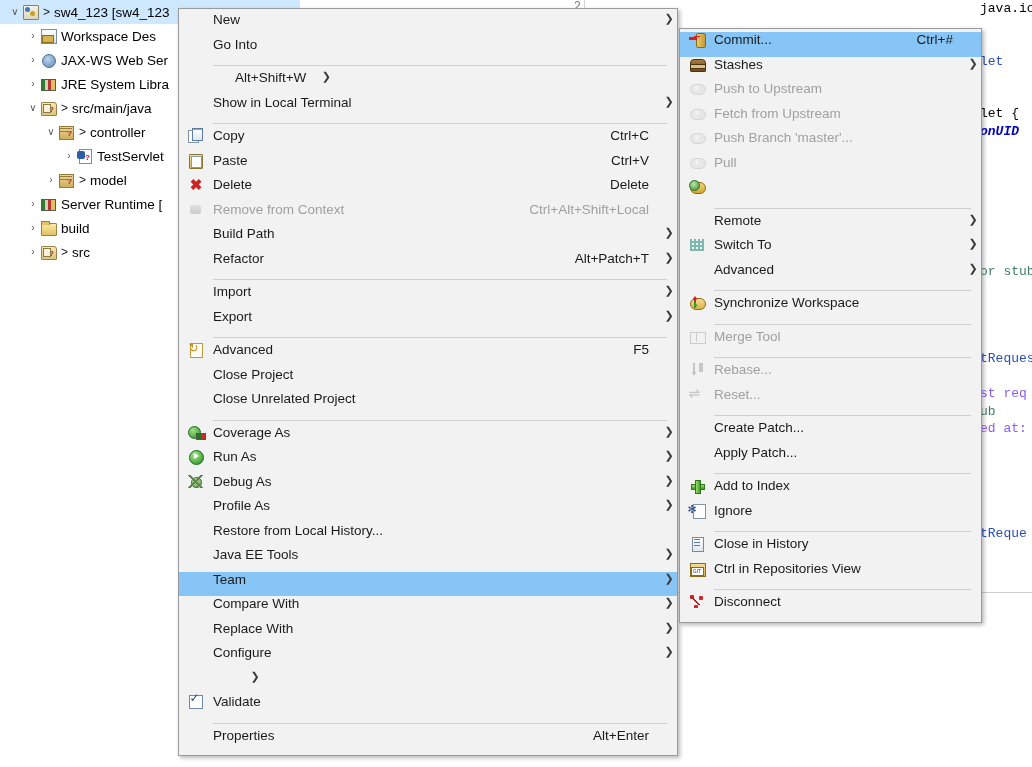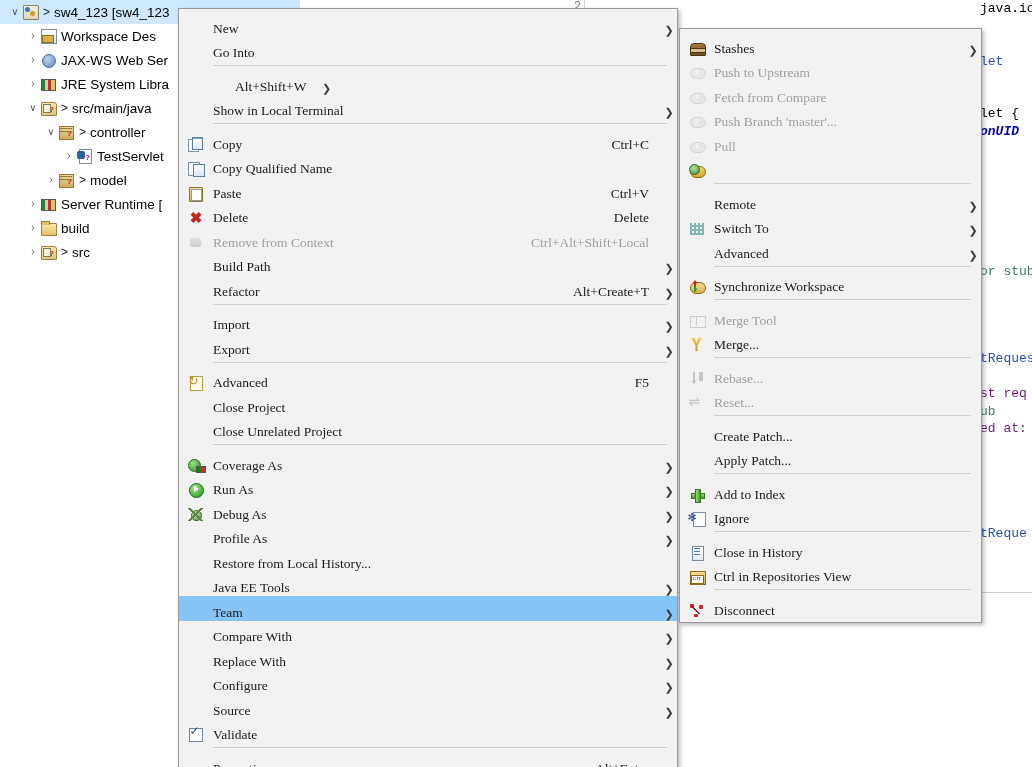--- a/index.html
+++ b/index.html
@@ -79,21 +79,21 @@
   }
   .code {
     position: absolute; left: 680px; top: 0; width: 352px; height: 592px;
     font-family: "Liberation Mono", monospace;
     font-size: 13px; line-height: 17.5px; white-space: pre; color: #000;
     overflow: hidden;
   }
   .code .line { height: 17.5px; }
   .typ { color: #2a4fb8; }
   .cmt { color: #3f7f5f; }
-  .str { color: #701a75; }
+  .str { color: #8b5cf6; }
   .fld { color: #0000c0; font-weight: bold; font-style: italic; }
 
   
   .bottom-panel {
     position: absolute; left: 300px; top: 592px; right: 0; bottom: 0;
     background: #ffffff; border-top: 1px solid #cfcfcf;
   }
   .tabstrip {
     position: absolute; left: 0; top: 0; right: 0; height: 25px;
     display: flex; align-items: center;
@@ -129,22 +129,22 @@
   .menu {
     position: absolute;
     background: #f2f2f2;
     border: 1px solid #9a9a9a;
     box-shadow: 2px 2px 4px rgba(0,0,0,0.28);
     padding: 3px 0;
     font-size: 13.5px;
     z-index: 50;
   }
   .mi {
-    position: relative; display: flex; align-items: flex-end;
-    height: 24.5px; padding: 0 0 0 0; white-space: nowrap; font-family: Liberation Serif, serif;
+    position: relative; display: flex; align-items: flex-start;
+    height: 24.5px; padding: 0 0 0 0; white-space: nowrap;
   }
   .mi.sel { background: #86c5f5; }
   .mi.disabled .mlabel, .mi.disabled .maccel { color: #a0a0a0; }
   .mgutter { width: 34px; flex: 0 0 34px; display:flex; align-items:center; justify-content:center; }
   .mlabel { flex: 1 1 auto; color: #1a1a1a; }
   .maccel { color: #1a1a1a; padding-left: 22px; padding-right: 12px; }
   .marrow { width: 16px; flex: 0 0 16px; text-align: center; color: #3a3a3a; font-size: 11px; }
   .msep { height: 1px; background: #d0d0d0; margin: 4px 10px 4px 34px; }
   .mi-icon { width: 17px; height: 16px; position: relative; display: inline-block; }
   .mi.disabled .mi-icon { opacity: 0.42; filter: grayscale(1); }
@@ -370,28 +370,20 @@
       <div class="mi">
         <span class="mgutter">
           <span class="mi-icon g-copy"></span>
         </span>
         <span class="mlabel">Copy</span>
         <span class="maccel">Ctrl+C</span>
         <span class="marrow"></span>
       </div>
       <div class="mi">
         <span class="mgutter">
-          <span class="mi-icon g-copyqn"></span>
-        </span>
-        <span class="mlabel">Copy Qualified Name</span>
-        <span class="maccel"></span>
-        <span class="marrow"></span>
-      </div>
-      <div class="mi">
-        <span class="mgutter">
           <span class="mi-icon g-paste"></span>
         </span>
         <span class="mlabel">Paste</span>
         <span class="maccel">Ctrl+V</span>
         <span class="marrow"></span>
       </div>
       <div class="mi">
         <span class="mgutter">
           <span class="mi-icon g-delete">✖</span>
         </span>
@@ -409,21 +401,21 @@
       </div>
       <div class="mi">
         <span class="mgutter"></span>
         <span class="mlabel">Build Path</span>
         <span class="maccel"></span>
         <span class="marrow">❯</span>
       </div>
       <div class="mi">
         <span class="mgutter"></span>
         <span class="mlabel">Refactor</span>
-        <span class="maccel">Alt+Create+T</span>
+        <span class="maccel">Alt+Patch+T</span>
         <span class="marrow">❯</span>
       </div>
       <div class="msep"></div>
       <div class="mi">
         <span class="mgutter"></span>
         <span class="mlabel">Import</span>
         <span class="maccel"></span>
         <span class="marrow">❯</span>
       </div>
       <div class="mi">
@@ -515,21 +507,20 @@
         <span class="marrow">❯</span>
       </div>
       <div class="mi">
         <span class="mgutter"></span>
         <span class="mlabel">Configure</span>
         <span class="maccel"></span>
         <span class="marrow">❯</span>
       </div>
       <div class="mi">
         <span class="mgutter"></span>
-        <span class="mlabel">Source</span>
         <span class="maccel"></span>
         <span class="marrow">❯</span>
       </div>
       <div class="mi">
         <span class="mgutter">
           <span class="mi-icon g-check"></span>
         </span>
         <span class="mlabel">Validate</span>
         <span class="maccel"></span>
         <span class="marrow"></span>
@@ -537,41 +528,49 @@
       <div class="msep"></div>
       <div class="mi">
         <span class="mgutter"></span>
         <span class="mlabel">Properties</span>
         <span class="maccel">Alt+Enter</span>
         <span class="marrow"></span>
       </div>
     </div>
 
 <div class="menu" id="teammenu" style="left:679px; top:28px; width:303px;">
+      <div class="mi sel">
+        <span class="mgutter">
+          <span class="mi-icon g-commit"></span>
+        </span>
+        <span class="mlabel">Commit...</span>
+        <span class="maccel">Ctrl+#</span>
+        <span class="marrow"></span>
+      </div>
       <div class="mi">
         <span class="mgutter">
           <span class="mi-icon g-stash"></span>
         </span>
         <span class="mlabel">Stashes</span>
         <span class="maccel"></span>
         <span class="marrow">❯</span>
       </div>
       <div class="mi disabled">
         <span class="mgutter">
           <span class="mi-icon g-cloud"></span>
         </span>
         <span class="mlabel">Push to Upstream</span>
         <span class="maccel"></span>
         <span class="marrow"></span>
       </div>
       <div class="mi disabled">
         <span class="mgutter">
           <span class="mi-icon g-cloud g-cloud-dn"></span>
         </span>
-        <span class="mlabel">Fetch from Compare</span>
+        <span class="mlabel">Fetch from Upstream</span>
         <span class="maccel"></span>
         <span class="marrow"></span>
       </div>
       <div class="mi disabled">
         <span class="mgutter">
           <span class="mi-icon g-cloud"></span>
         </span>
         <span class="mlabel">Push Branch 'master'...</span>
         <span class="maccel"></span>
         <span class="marrow"></span>
@@ -623,28 +622,20 @@
       </div>
       <div class="msep"></div>
       <div class="mi disabled">
         <span class="mgutter">
           <span class="mi-icon g-mergetool"></span>
         </span>
         <span class="mlabel">Merge Tool</span>
         <span class="maccel"></span>
         <span class="marrow"></span>
       </div>
-      <div class="mi">
-        <span class="mgutter">
-          <span class="mi-icon g-merge"></span>
-        </span>
-        <span class="mlabel">Merge...</span>
-        <span class="maccel"></span>
-        <span class="marrow"></span>
-      </div>
       <div class="msep"></div>
       <div class="mi disabled">
         <span class="mgutter">
           <span class="mi-icon g-rebase"></span>
         </span>
         <span class="mlabel">Rebase...</span>
         <span class="maccel"></span>
         <span class="marrow"></span>
       </div>
       <div class="mi disabled">

